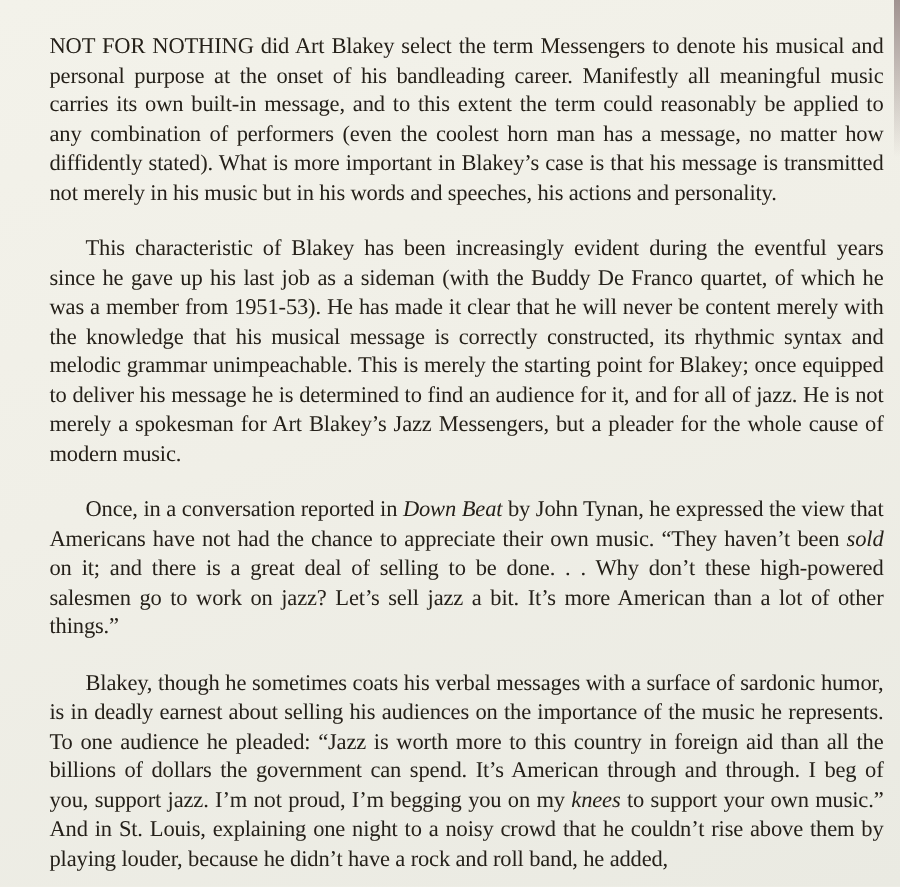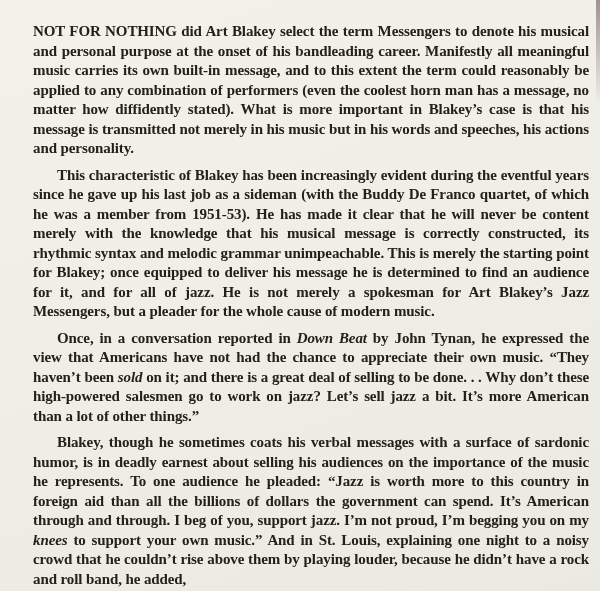--- a/index.html
+++ b/index.html
@@ -17,30 +17,30 @@
     box-sizing: border-box;
     padding: 22px 11px 0 33px;
     background: linear-gradient(160deg, #f3f2ea 0%, #f0efe7 45%, #eaeae2 100%);
   }
   .text-column {
     width: 100%;
   }
   .text-column p {
     margin: 0;
     font-family: "Liberation Serif", "DejaVu Serif", serif;
-    font-weight: bold;
+    font-weight: normal;
     font-size: 15px;
     line-height: 19.5px;
     letter-spacing: -0.1px;
     color: #252019;
     text-align: justify;
     text-rendering: optimizeLegibility;
   }
   .text-column p + p {
-    margin-top: 7px;
+    margin-top: 18px;
   }
   .text-column p.indent {
     text-indent: 24px;
   }
   .seg-italic {
     font-style: italic;
   }
   .scan-edge {
     position: absolute;
     top: 0;

